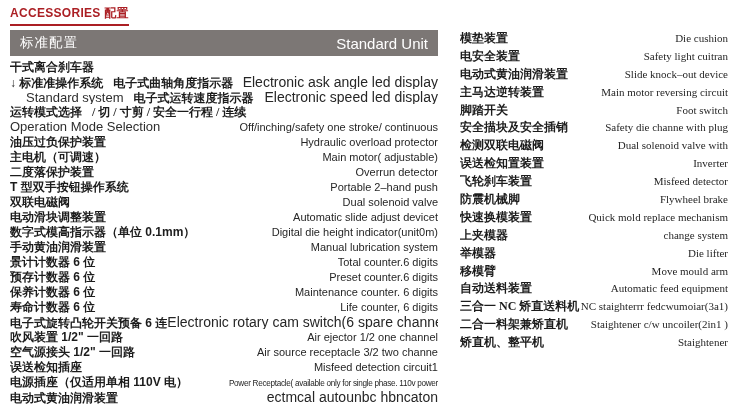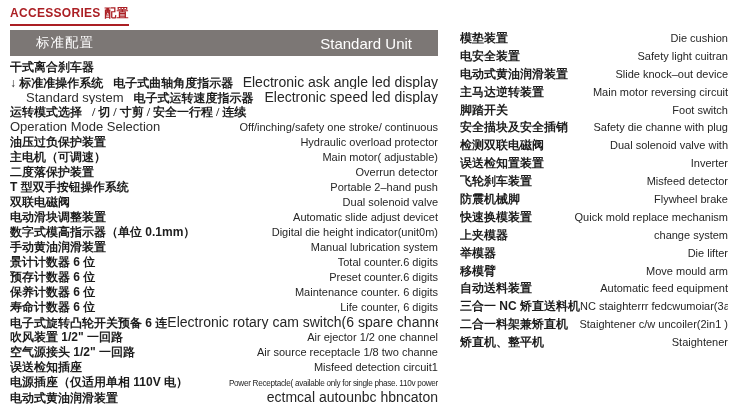--- a/index.html
+++ b/index.html
@@ -24,29 +24,29 @@
     border-bottom:2px solid var(--accent);
     padding-bottom:2px;margin-bottom:4px;
   }
   .tables{display:flex;align-items:flex-start;}
   .table{flex:none;}
   .ltable{width:428px;margin-right:22px;}
   .rtable{width:268px;}
   .thead{
     background:var(--header_bg);color:var(--header_text);
     height:26px;display:flex;align-items:center;
-    padding:0 26px;margin-bottom:3px;
+    padding:0 10px;margin-bottom:3px;
   }
   .thead .h-cn{font-size:13.5px;font-weight:normal;letter-spacing:1px;}
   .thead .h-en{margin-left:auto;font-size:15px;}
   .lrow,.rrow{
     display:flex;align-items:baseline;white-space:nowrap;overflow:hidden;
   }
   .lrow{height:15px;}
-  .rrow{height:17.9px;}
+  .rrow{height:17.9px;font-family:Liberation Serif, serif;}
   .cn{font-size:12px;font-weight:bold;color:var(--text_cn);}
   .mid{font-size:12px;font-weight:bold;color:var(--text_cn);margin-left:10px;font-family:Liberation Serif, serif;}
   .mid:empty{display:none;}
   .en{margin-left:auto;font-size:11px;color:var(--text_en);text-align:left;}
   .en:empty{display:none;}
   .cn.small-left{font-size:13px;font-weight:normal;color:#2e2e2e;}
   .cn.ind{padding-left:16px;}
   .en.sm{font-size:14px;}
   .en.xs{font-size:8.2px;letter-spacing:-0.3px;}
 </style>
@@ -173,21 +173,21 @@
 
   <div class="lrow">
     <span class="cn">吹风装置 1/2" 一回路</span>
 
     <span class="en">Air ejector 1/2 one channel</span>
   </div>
 
   <div class="lrow">
     <span class="cn">空气源接头 1/2" 一回路</span>
 
-    <span class="en">Air source receptacle 1/8 two channe</span>
+    <span class="en">Air source receptacle 3/2 two channe</span>
   </div>
 
   <div class="lrow">
     <span class="cn">误送检知插座</span>
 
     <span class="en">Misfeed detection circuit1</span>
   </div>
 
   <div class="lrow">
     <span class="cn">电源插座（仅适用单相 110V 电）</span>

